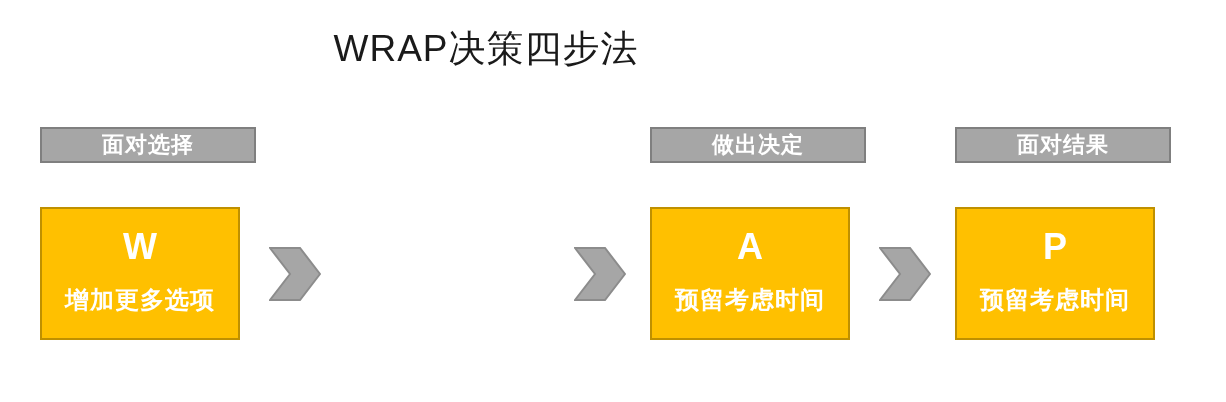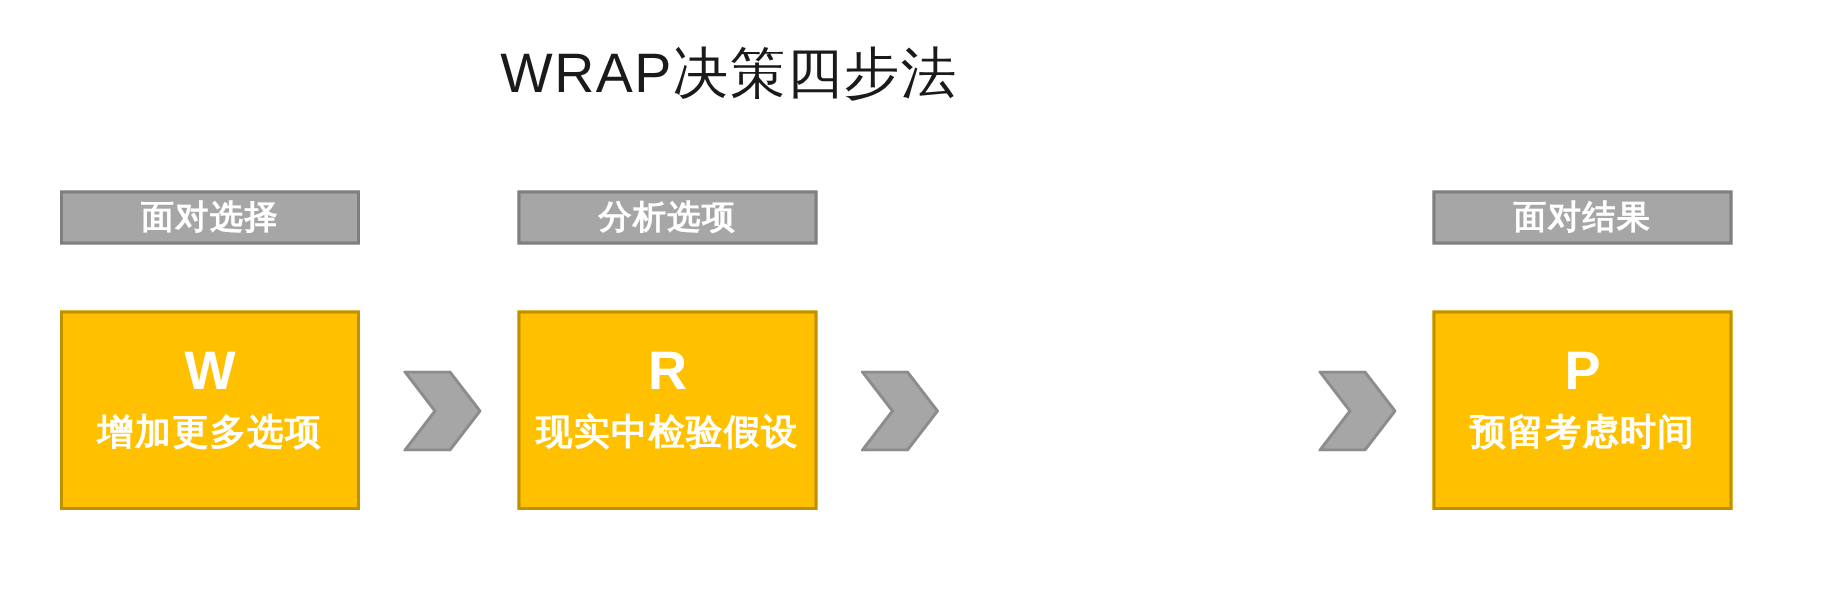--- a/index.html
+++ b/index.html
@@ -33,21 +33,21 @@
 
   .step-col { position: absolute; top: 0; width: 200px; height: 402px; }
   .step-col.c0 { left: 40px; }
   .step-col.c1 { left: 345px; }
   .step-col.c2 { left: 650px; }
   .step-col.c3 { left: 955px; text-decoration: underline; }
 
   .stage-header {
     position: absolute;
     top: 127px; left: 0;
-    width: 200px; height: 36px;
+    width: 216px; height: 36px;
     background: var(--header-fill);
     border: 2px solid var(--header-border);
     color: var(--text-color);
     font-size: 22px;
     font-weight: 700;
     line-height: 32px;
     text-align: center;
     letter-spacing: 1px;
   }
 
@@ -64,21 +64,21 @@
   }
   .step-letter {
     margin-top: 13px;
     height: 50px;
     line-height: 50px;
     font-size: 36px;
     font-weight: 700;
     color: var(--text-color);
   }
   .step-desc {
-    margin-top: 0;
+    margin-top: 12px;
     font-size: 24px;
     font-weight: 700;
     color: var(--text-color);
     letter-spacing: 1px;
     white-space: nowrap;
   }
 
   .chevron {
     position: absolute;
     top: 247px;
@@ -102,28 +102,28 @@
   <div class="diagram-title">WRAP决策四步法</div>
 
   <div class="step-col c0">
     <div class="stage-header">面对选择</div>
     <div class="step-box">
       <div class="step-letter">W</div>
       <div class="step-desc">增加更多选项</div>
     </div>
   </div>
 
-  <div class="step-col c1">
-    <div class="stage-header">分析选项</div>
+
+  <div class="step-col c2">
+    <div class="stage-header">做出决定</div>
     <div class="step-box">
-      <div class="step-letter">R</div>
-      <div class="step-desc">现实中检验假设</div>
+      <div class="step-letter">A</div>
+      <div class="step-desc">预留考虑时间</div>
     </div>
   </div>
-
 
   <div class="step-col c3">
     <div class="stage-header">面对结果</div>
     <div class="step-box">
       <div class="step-letter">P</div>
       <div class="step-desc">预留考虑时间</div>
     </div>
   </div>
 
   <svg class="chevron a0" viewBox="0 0 52 54">

